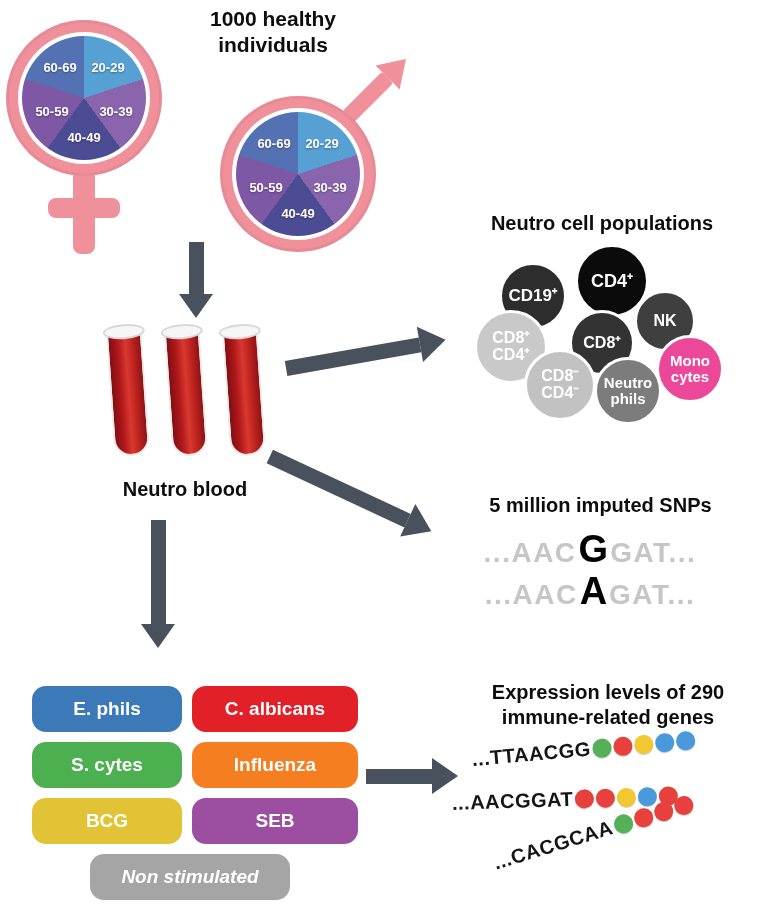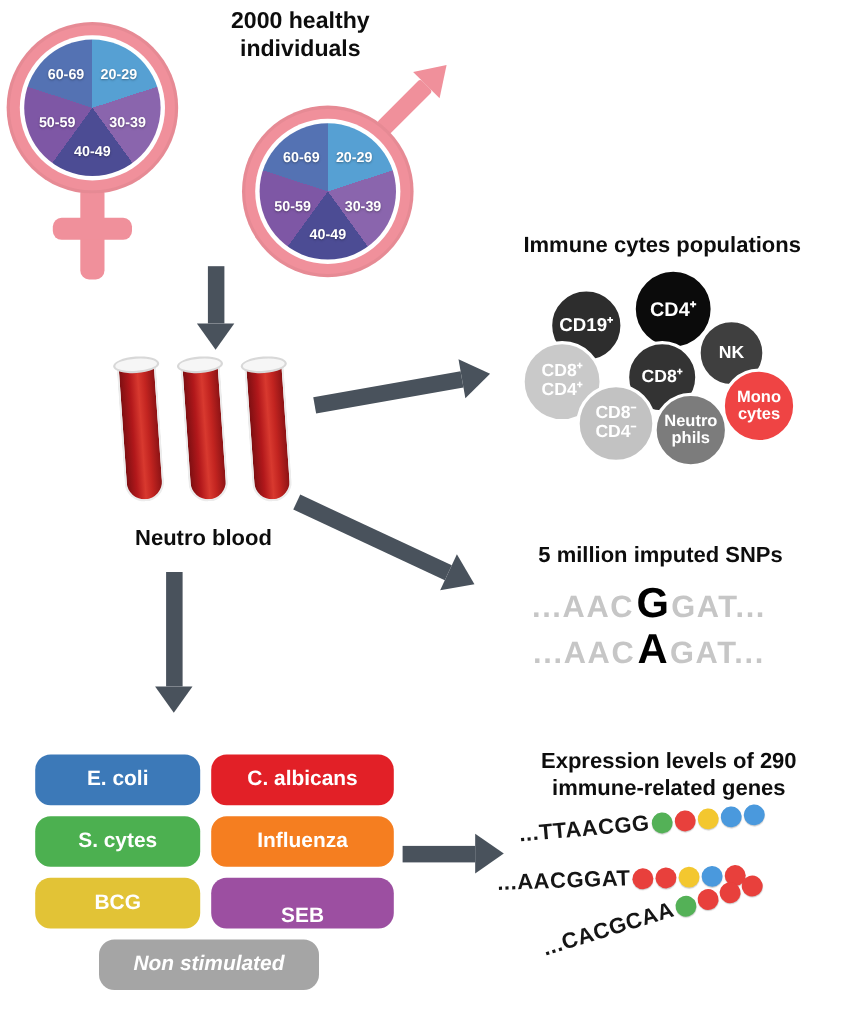--- a/index.html
+++ b/index.html
@@ -81,21 +81,21 @@
   .stim-label { color:#fff; font-weight:bold; font-size:19px; }
 
   
   .gene-row { position:absolute; display:flex; align-items:center; }
   .gene-seq { font-weight:bold; font-size:20px; color:#151515; letter-spacing:0.5px; white-space:nowrap; }
   .bead { width:19px; height:19px; border-radius:50%; margin-left:2px; flex:none; background:#999; box-shadow:0 1px 1px rgba(0,0,0,0.2); }
 </style>
 </head>
 <body>
 
-<div class="heading title" style="left:168px; top:6px; width:210px;">2000 healthy individuals</div>
+<div class="heading title" style="left:168px; top:6px; width:210px;">1000 healthy individuals</div>
 
 <div class="gender" style="left:6px; top:20px; width:164px; height:236px;">
   <div class="cross-stem"></div>
   <div class="cross-bar"></div>
   <div class="sym-circle">
     <div class="pie-ring">
       <div class="pie" style="background: conic-gradient(rgb(86, 160, 211) 0deg, rgb(86, 160, 211) 72deg, rgb(138, 101, 173) 72deg, rgb(138, 101, 173) 144deg, rgb(76, 76, 148) 144deg, rgb(76, 76, 148) 216deg, rgb(126, 87, 165) 216deg, rgb(126, 87, 165) 288deg, rgb(84, 114, 179) 288deg, rgb(84, 114, 179) 360deg);">
         <span class="pie-label" style="left:86px; top:31px;">20-29</span>
         <span class="pie-label" style="left:94px; top:75px;">30-39</span>
         <span class="pie-label" style="left:62px; top:101px;">40-49</span>
@@ -159,39 +159,39 @@
     <div class="tube-rim"></div>
   </div>
   <div class="tube" style="left:116px;">
     <div class="tube-body"></div>
     <div class="tube-rim"></div>
   </div>
 </div>
 
 <div class="heading" style="left:90px; top:477px; width:190px;">Neutro blood</div>
 
-<div class="heading" style="left:452px; top:211px; width:300px;">Immune cytes populations</div>
+<div class="heading" style="left:452px; top:211px; width:300px;">Neutro cell populations</div>
 
 <div class="cell" style="left: 499px; top: 262px; width: 68px; height: 68px; font-size: 17px; background: rgb(45, 45, 45);">
   <span class="cell-label">CD19⁺</span>
 </div>
 <div class="cell" style="left: 575px; top: 244px; width: 74px; height: 74px; font-size: 18px; background: rgb(11, 11, 11);">
   <span class="cell-label">CD4⁺</span>
 </div>
 <div class="cell" style="left: 634px; top: 290px; width: 62px; height: 62px; font-size: 16px; background: rgb(63, 63, 63);">
   <span class="cell-label">NK</span>
 </div>
 <div class="cell" style="left: 569px; top: 310px; width: 66px; height: 66px; font-size: 16px; background: rgb(51, 51, 51);">
   <span class="cell-label">CD8⁺</span>
 </div>
 <div class="cell" style="left: 474px; top: 310px; width: 74px; height: 74px; font-size: 16px; background: rgb(201, 201, 201);">
   <span class="cell-label">CD8⁺
 CD4⁺</span>
 </div>
-<div class="cell" style="left: 656px; top: 335px; width: 68px; height: 68px; font-size: 15px; background: #ef4444;">
+<div class="cell" style="left: 656px; top: 335px; width: 68px; height: 68px; font-size: 15px; background: #ec4899;">
   <span class="cell-label">Mono
 cytes</span>
 </div>
 <div class="cell" style="left: 524px; top: 349px; width: 72px; height: 72px; font-size: 16px; background: rgb(194, 194, 194);">
   <span class="cell-label">CD8⁻
 CD4⁻</span>
 </div>
 <div class="cell" style="left: 594px; top: 357px; width: 68px; height: 68px; font-size: 15px; background: rgb(124, 124, 124);">
   <span class="cell-label">Neutro
 phils</span>
@@ -206,35 +206,35 @@
     <span class="snp-gray">GAT...</span>
   </div>
   <div class="snp-line">
     <span class="snp-gray">...AAC</span>
     <span class="snp-var">A</span>
     <span class="snp-gray">GAT...</span>
   </div>
 </div>
 
 <div class="stim" style="left: 32px; top: 686px; width: 150px; background: rgb(60, 121, 184);">
-  <span class="stim-label">E. coli</span>
+  <span class="stim-label">E. phils</span>
 </div>
 <div class="stim" style="left: 192px; top: 686px; width: 166px; background: rgb(226, 32, 39);">
   <span class="stim-label">C. albicans</span>
 </div>
 <div class="stim" style="left: 32px; top: 742px; width: 150px; background: rgb(76, 176, 80);">
   <span class="stim-label">S. cytes</span>
 </div>
 <div class="stim" style="left: 192px; top: 742px; width: 166px; background: rgb(245, 126, 32);">
   <span class="stim-label">Influenza</span>
 </div>
 <div class="stim" style="left: 32px; top: 798px; width: 150px; background: rgb(226, 195, 54);">
   <span class="stim-label">BCG</span>
 </div>
-<div class="stim" style="left: 192px; top: 798px; width: 166px; background: rgb(156, 79, 161); align-items: flex-end;">
+<div class="stim" style="left: 192px; top: 798px; width: 166px; background: rgb(156, 79, 161);">
   <span class="stim-label">SEB</span>
 </div>
 <div class="stim" style="left: 90px; top: 854px; width: 200px; background: rgb(165, 165, 165); font-style: italic;">
   <span class="stim-label">Non stimulated</span>
 </div>
 
 <div class="heading" style="left:452px; top:680px; width:312px;">Expression levels of 290 immune-related genes</div>
 
 <div class="gene-row" style="left:472px; top:748px; transform:rotate(-5deg); transform-origin:left center;">
   <span class="gene-seq">...TTAACGG</span>

